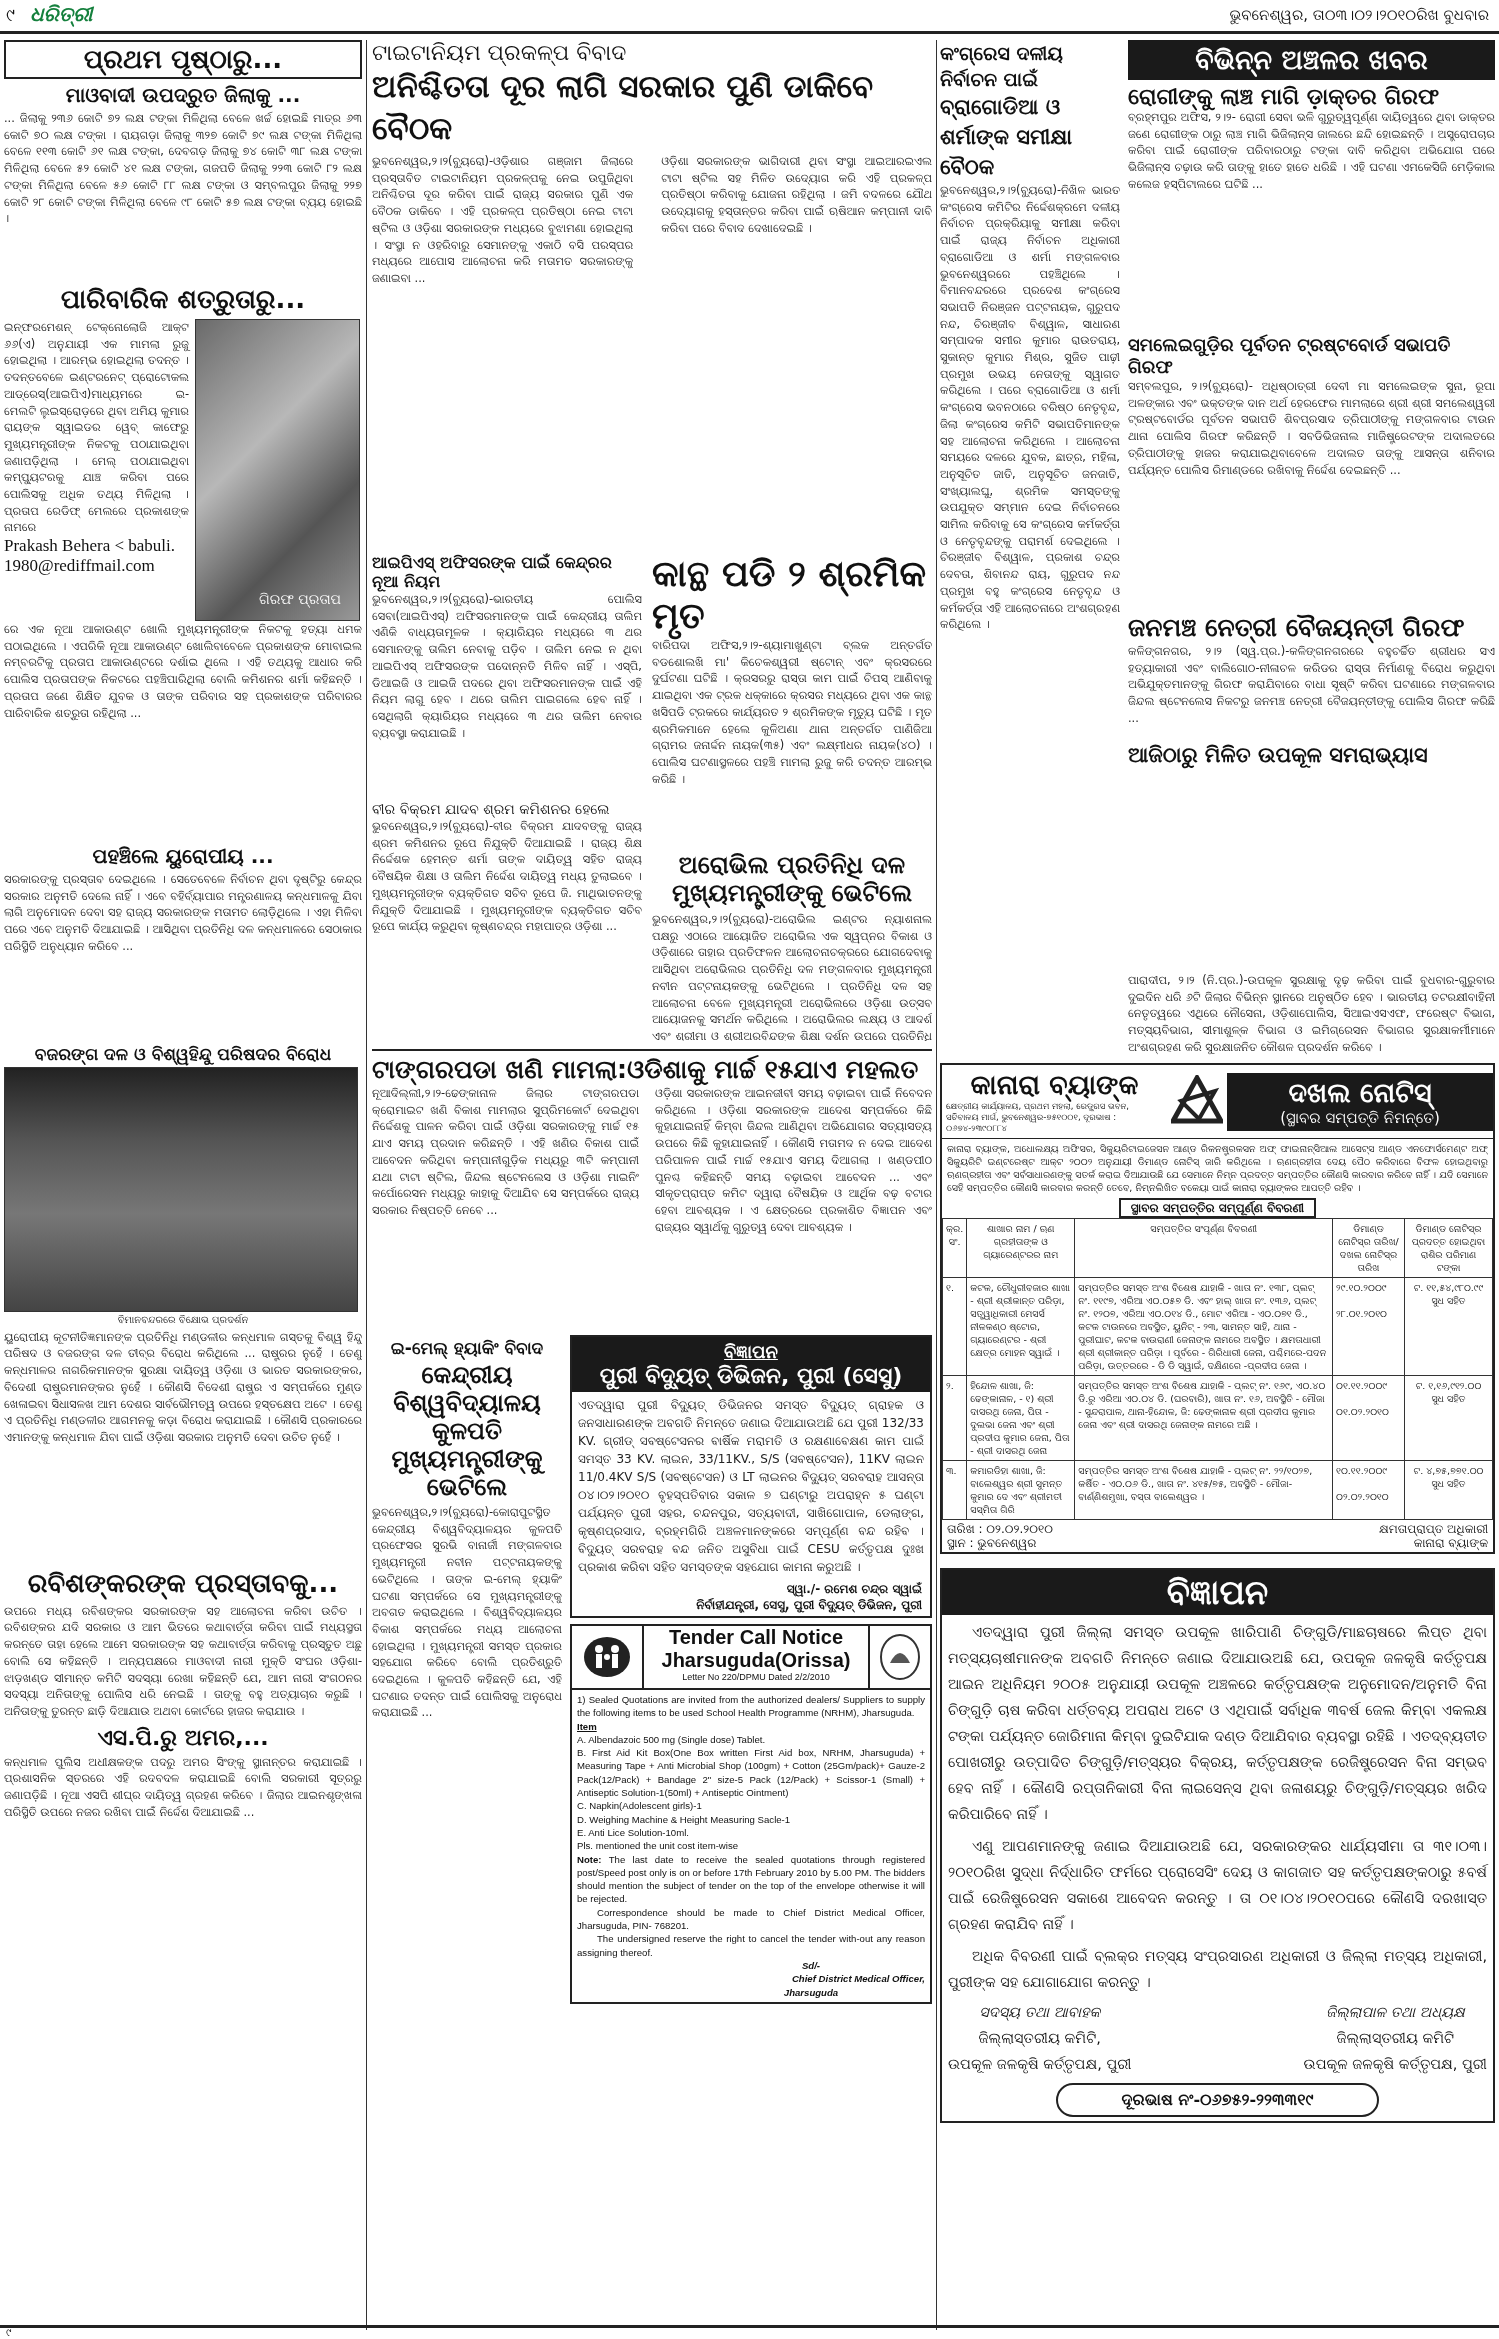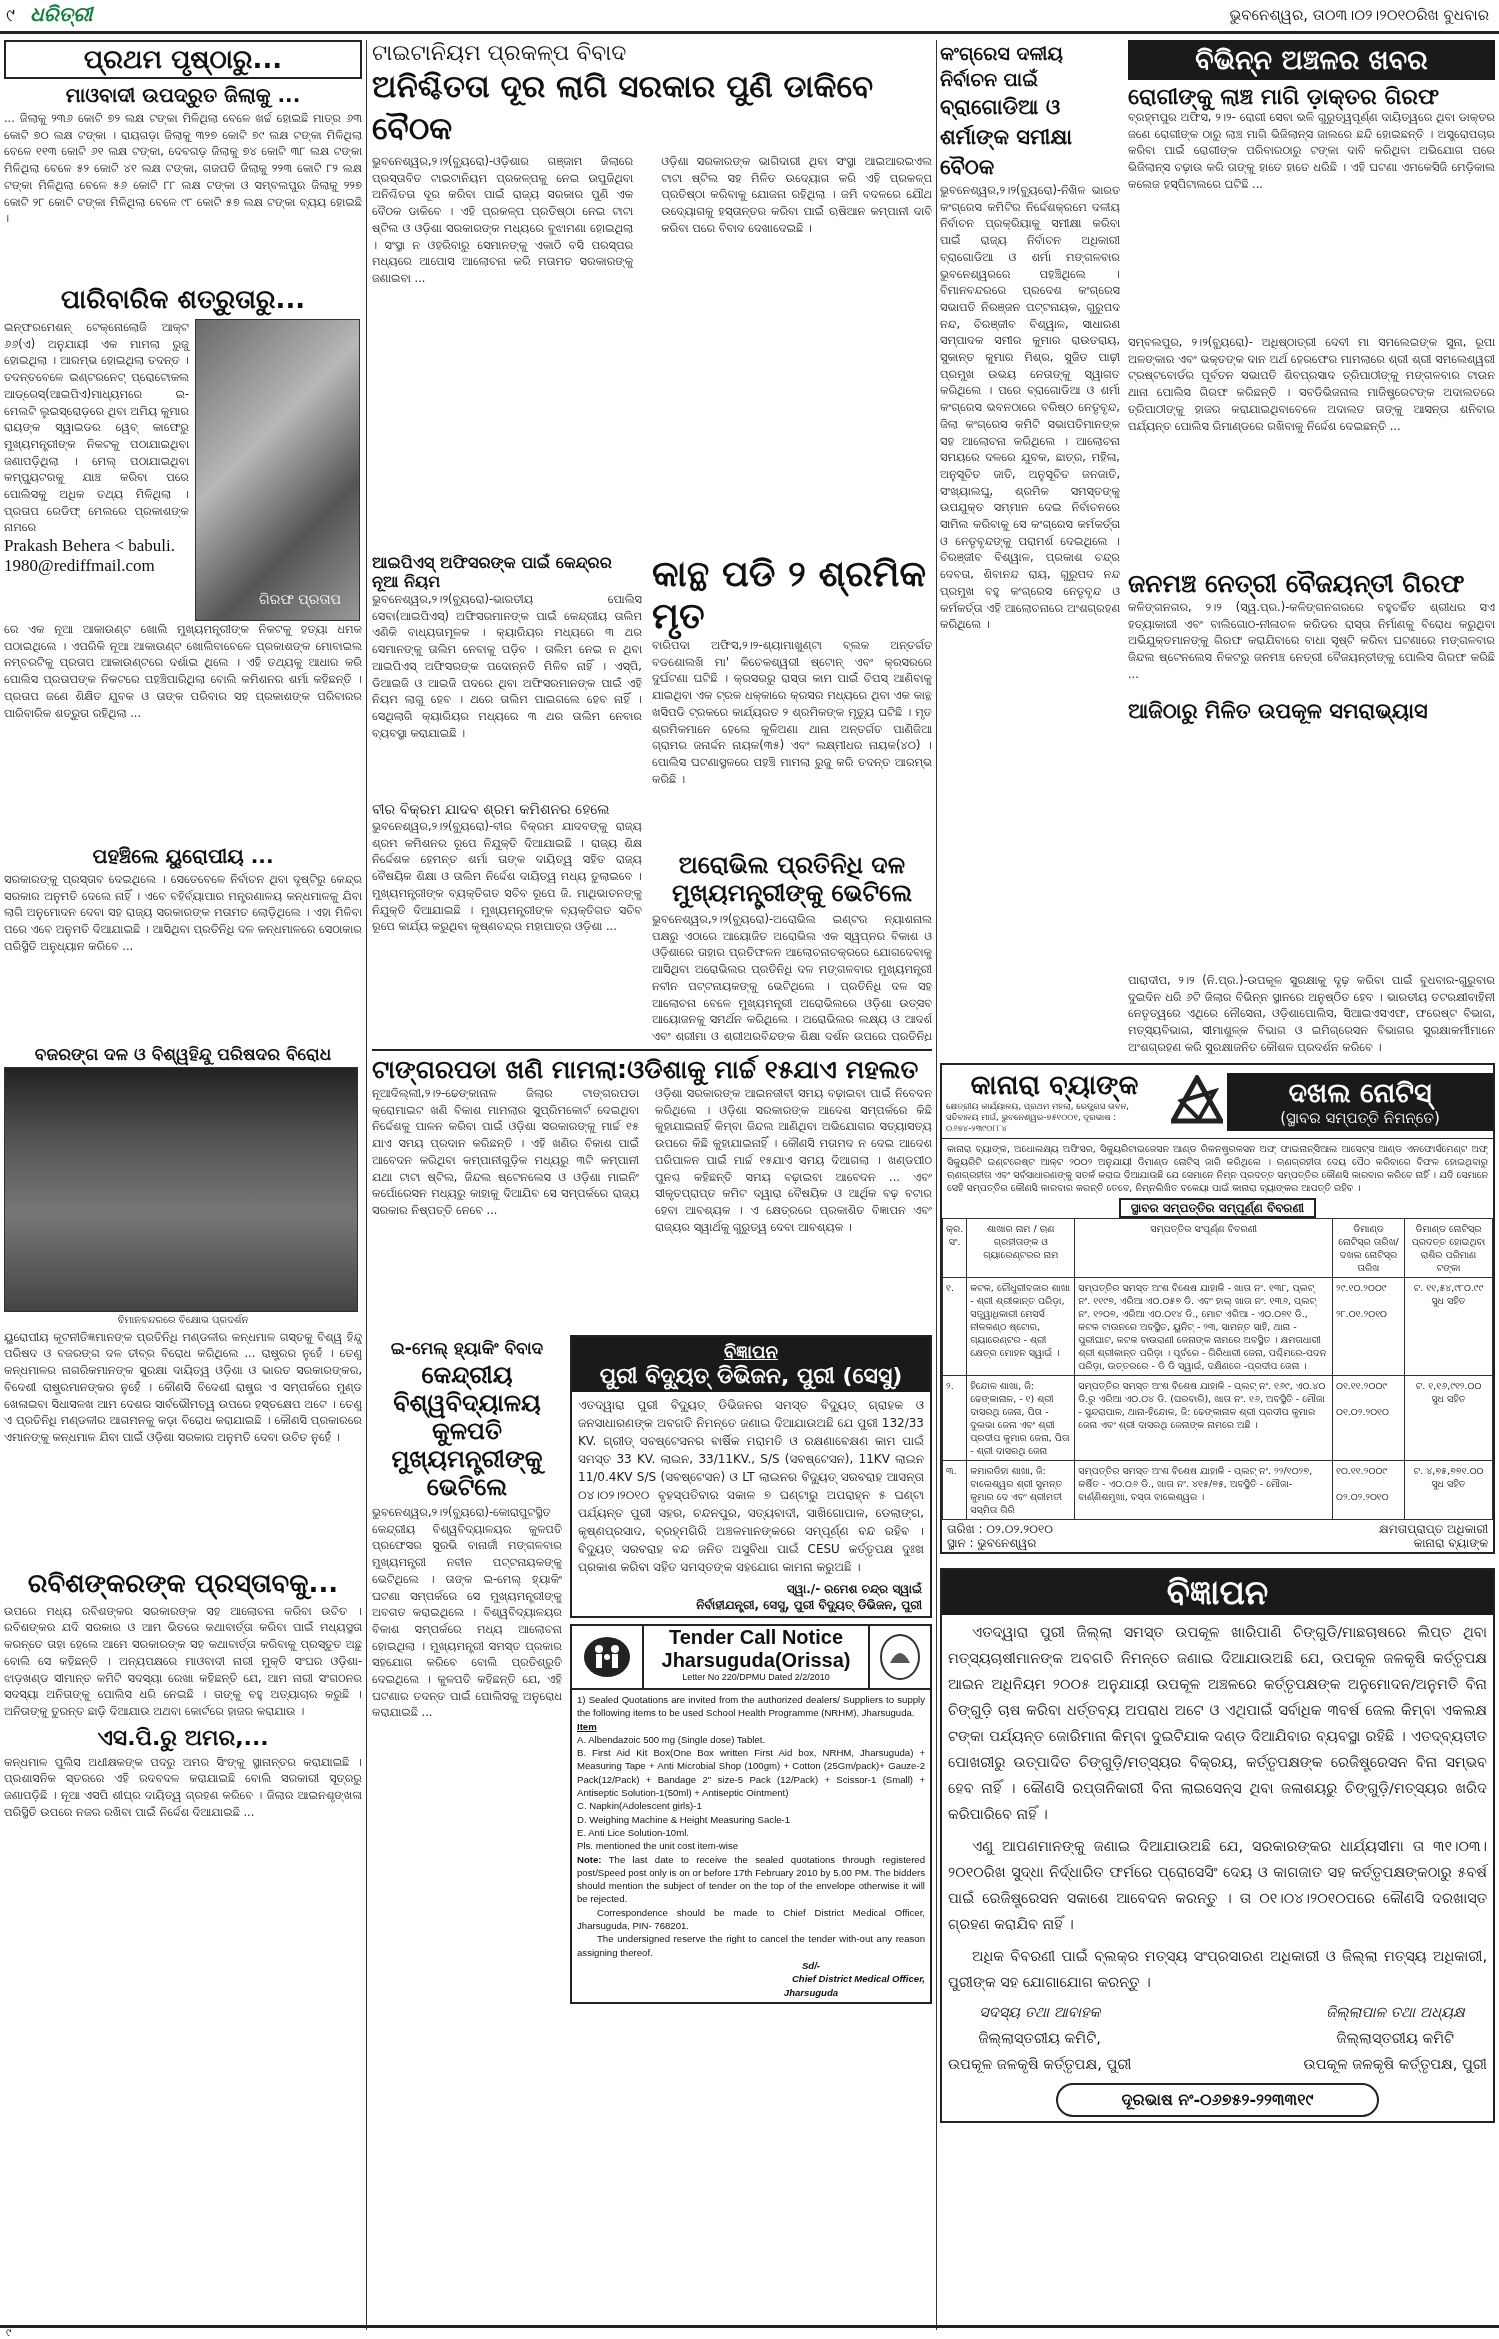--- a/index.html
+++ b/index.html
@@ -159,20 +159,21 @@
   <div style="display:flex;gap:8px">
     <div style="width:180px">
       <div style="font-size:19px;font-weight:bold;line-height:26px">କଂଗ୍ରେସ ଦଳୀୟ ନିର୍ବାଚନ ପାଇଁ</div>
       <div style="font-size:21px;font-weight:bold;line-height:30px">ବ୍ରାଗୋଡିଆ ଓ ଶର୍ମାଙ୍କ ସମୀକ୍ଷା ବୈଠକ</div>
       <p class="body" style="height:790px;overflow:hidden">ଭୁବନେଶ୍ୱର,୨।୨(ବ୍ୟୁରୋ)-ନିଖିଳ ଭାରତ କଂଗ୍ରେସ କମିଟିର ନିର୍ଦ୍ଦେଶକ୍ରମେ ଦଳୀୟ ନିର୍ବାଚନ ପ୍ରକ୍ରିୟାକୁ ସମୀକ୍ଷା କରିବା ପାଇଁ ରାଜ୍ୟ ନିର୍ବାଚନ ଅଧିକାରୀ ବ୍ରାଗୋଡିଆ ଓ ଶର୍ମା ମଙ୍ଗଳବାର ଭୁବନେଶ୍ୱରରେ ପହଞ୍ଚିଥିଲେ । ବିମାନବନ୍ଦରରେ ପ୍ରଦେଶ କଂଗ୍ରେସ ସଭାପତି ନିରଞ୍ଜନ ପଟ୍ଟନାୟକ, ଗୁରୁପଦ ନନ୍ଦ, ଚିରଞ୍ଜୀବ ବିଶ୍ୱାଳ, ସାଧାରଣ ସମ୍ପାଦକ ସମୀର କୁମାର ରାଉତରାୟ, ସୁକାନ୍ତ କୁମାର ମିଶ୍ର, ସୁଜିତ ପାଢ଼ୀ ପ୍ରମୁଖ ଉଭୟ ନେତାଙ୍କୁ ସ୍ୱାଗତ କରିଥିଲେ । ପରେ ବ୍ରାଗୋଡିଆ ଓ ଶର୍ମା କଂଗ୍ରେସ ଭବନଠାରେ ବରିଷ୍ଠ ନେତୃବୃନ୍ଦ, ଜିଲା କଂଗ୍ରେସ କମିଟି ସଭାପତିମାନଙ୍କ ସହ ଆଲୋଚନା କରିଥିଲେ । ଆଲୋଚନା ସମୟରେ ଦଳରେ ଯୁବକ, ଛାତ୍ର, ମହିଳା, ଅନୁସୂଚିତ ଜାତି, ଅନୁସୂଚିତ ଜନଜାତି, ସଂଖ୍ୟାଲଘୁ, ଶ୍ରମିକ ସମସ୍ତଙ୍କୁ ଉପଯୁକ୍ତ ସମ୍ମାନ ଦେଇ ନିର୍ବାଚନରେ ସାମିଲ କରିବାକୁ ସେ କଂଗ୍ରେସ କର୍ମକର୍ତ୍ତା ଓ ନେତୃବୃନ୍ଦଙ୍କୁ ପରାମର୍ଶ ଦେଇଥିଲେ । ଚିରଞ୍ଜୀବ ବିଶ୍ୱାଳ, ପ୍ରକାଶ ଚନ୍ଦ୍ର ଦେବତା, ଶିବାନନ୍ଦ ରାୟ, ଗୁରୁପଦ ନନ୍ଦ ପ୍ରମୁଖ ବହୁ କଂଗ୍ରେସ ନେତୃବୃନ୍ଦ ଓ କର୍ମକର୍ତ୍ତା ଏହି ଆଲୋଚନାରେ ଅଂଶଗ୍ରହଣ କରିଥିଲେ ।</p>
     </div>
     <div style="width:367px">
       <div class="dark" style="font-size:27px;font-weight:bold;text-align:center;padding:4px 0">ବିଭିନ୍ନ ଅଞ୍ଚଳର ଖବର</div>
       <div style="font-size:22px;font-weight:bold;margin-top:4px">ରୋଗୀଙ୍କୁ ଲାଞ୍ଚ ମାଗି ଡ଼ାକ୍ତର ଗିରଫ</div>
       <p class="body" style="height:225px;overflow:hidden">ବ୍ରହ୍ମପୁର ଅଫିସ, ୨।୨- ରୋଗୀ ସେବା ଭଳି ଗୁରୁତ୍ୱପୂର୍ଣ୍ଣ ଦାୟିତ୍ୱରେ ଥିବା ଡାକ୍ତର ଜଣେ ରୋଗୀଙ୍କ ଠାରୁ ଲାଞ୍ଚ ମାଗି ଭିଜିଲାନ୍ସ ଜାଲରେ ଛନ୍ଦି ହୋଇଛନ୍ତି । ଅସ୍ତ୍ରୋପଚାର କରିବା ପାଇଁ ରୋଗୀଙ୍କ ପରିବାରଠାରୁ ଟଙ୍କା ଦାବି କରିଥିବା ଅଭିଯୋଗ ପରେ ଭିଜିଲାନ୍ସ ଚଢ଼ାଉ କରି ତାଙ୍କୁ ହାତେ ହାତେ ଧରିଛି । ଏହି ଘଟଣା ଏମକେସିଜି ମେଡ଼ିକାଲ କଲେଜ ହସ୍ପିଟାଲରେ ଘଟିଛି ...</p>
+      <div style="font-size:18px;font-weight:bold">ସମଲେଇଗୁଡ଼ିର ପୂର୍ବତନ ଟ୍ରଷ୍ଟବୋର୍ଡ ସଭାପତି ଗିରଫ</div>
       <p class="body" style="height:235px;overflow:hidden">ସମ୍ବଲପୁର, ୨।୨(ବ୍ୟୁରୋ)- ଅଧିଷ୍ଠାତ୍ରୀ ଦେବୀ ମା ସମଲେଇଙ୍କ ସୁନା, ରୂପା ଅଳଙ୍କାର ଏବଂ ଭକ୍ତଙ୍କ ଦାନ ଅର୍ଥ ହେରଫେର ମାମଲାରେ ଶ୍ରୀ ଶ୍ରୀ ସମଲେଶ୍ୱରୀ ଟ୍ରଷ୍ଟବୋର୍ଡର ପୂର୍ବତନ ସଭାପତି ଶିବପ୍ରସାଦ ତ୍ରିପାଠୀଙ୍କୁ ମଙ୍ଗଳବାର ଟାଉନ ଥାନା ପୋଲିସ ଗିରଫ କରିଛନ୍ତି । ସବଡିଭିଜନାଲ ମାଜିଷ୍ଟ୍ରେଟଙ୍କ ଅଦାଲତରେ ତ୍ରିପାଠୀଙ୍କୁ ହାଜର କରାଯାଇଥିବାବେଳେ ଅଦାଲତ ତାଙ୍କୁ ଆସନ୍ତା ଶନିବାର ପର୍ଯ୍ୟନ୍ତ ପୋଲିସ ରିମାଣ୍ଡରେ ରଖିବାକୁ ନିର୍ଦ୍ଦେଶ ଦେଇଛନ୍ତି ...</p>
       <div style="font-size:25px;font-weight:bold">ଜନମଞ୍ଚ ନେତ୍ରୀ ବୈଜୟନ୍ତୀ ଗିରଫ</div>
       <p class="body" style="height:100px;overflow:hidden">କଳିଙ୍ଗନଗର, ୨।୨ (ସ୍ୱ.ପ୍ର.)-କଳିଙ୍ଗନଗରରେ ବହୁଚର୍ଚ୍ଚିତ ଶ୍ରୀଧର ସଏ ହତ୍ୟାକାରୀ ଏବଂ ବାଲିଗୋଠ-ନୀଳାଚଳ କରିଡର ରାସ୍ତା ନିର୍ମାଣକୁ ବିରୋଧ କରୁଥିବା ଅଭିଯୁକ୍ତମାନଙ୍କୁ ଗିରଫ କରାଯିବାରେ ବାଧା ସୃଷ୍ଟି କରିବା ଘଟଣାରେ ମଙ୍ଗଳବାର ଜିନ୍ଦଲ ଷ୍ଟେନଲେସ ନିକଟରୁ ଜନମଞ୍ଚ ନେତ୍ରୀ ବୈଜୟନ୍ତୀଙ୍କୁ ପୋଲିସ ଗିରଫ କରିଛି ...</p>
       <div style="font-size:21px;font-weight:bold">ଆଜିଠାରୁ ମିଳିତ ଉପକୂଳ ସମରାଭ୍ୟାସ</div>
     </div>
   </div>
   <p class="body" style="padding-left:188px;height:85px;overflow:hidden">ପାରାଦୀପ, ୨।୨ (ନି.ପ୍ର.)-ଉପକୂଳ ସୁରକ୍ଷାକୁ ଦୃଢ଼ କରିବା ପାଇଁ ବୁଧବାର-ଗୁରୁବାର ଦୁଇଦିନ ଧରି ୬ଟି ଜିଲାର ବିଭିନ୍ନ ସ୍ଥାନରେ ଅନୁଷ୍ଠିତ ହେବ । ଭାରତୀୟ ତଟରକ୍ଷୀବାହିନୀ ନେତୃତ୍ୱରେ ଏଥିରେ ନୌସେନା, ଓଡ଼ିଶାପୋଲିସ, ସିଆଇଏସଏଫ, ଫରେଷ୍ଟ ବିଭାଗ, ମତ୍ସ୍ୟବିଭାଗ, ସୀମାଶୁଳ୍କ ବିଭାଗ ଓ ଇମିଗ୍ରେସନ ବିଭାଗର ସୁରକ୍ଷାକର୍ମୀମାନେ ଅଂଶଗ୍ରହଣ କରି ସୁରକ୍ଷାଜନିତ କୌଶଳ ପ୍ରଦର୍ଶନ କରିବେ ।</p>
 
   <div style="border:2px solid #222;margin-top:6px">
     <div style="display:flex;align-items:center">

